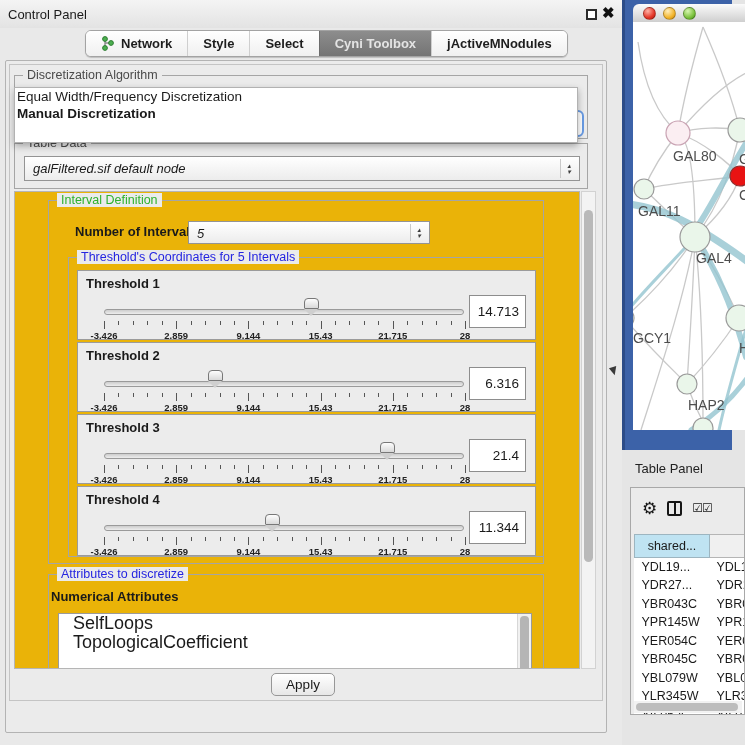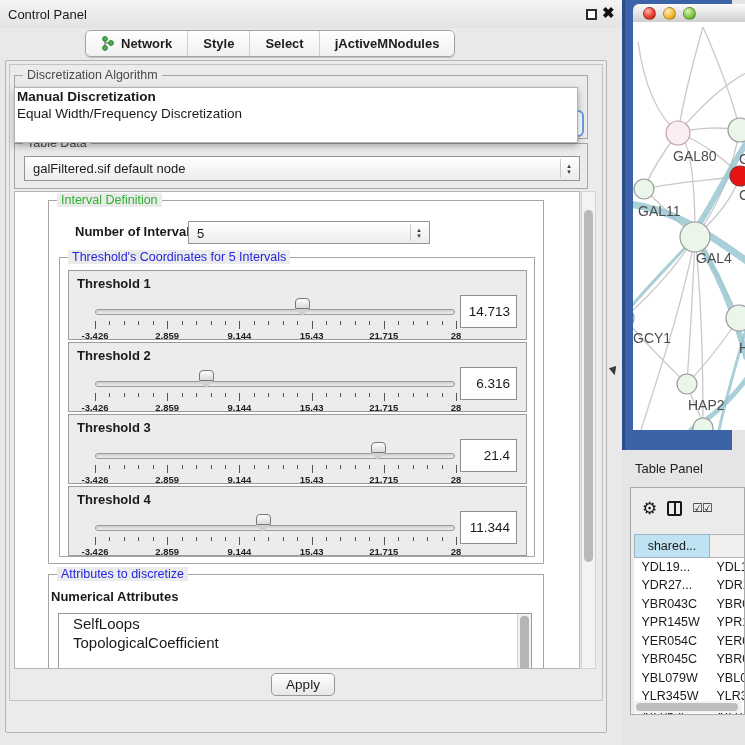--- a/index.html
+++ b/index.html
@@ -40,39 +40,39 @@
                  border:2px solid #699be4; border-radius:6px; background:#fff; }
 
   .popup { position:absolute; left:4px; top:22px; width:564px; height:56px; background:#fff;
            border:1px solid #b2b2b2; box-shadow:0 3px 7px rgba(0,0,0,.3); z-index:6; }
   .popup-placeholder { text-align:center; color:#bcbcbc; font-size:13px; padding-top:2px; }
   .popup-opt { font-size:13.5px; padding-left:2px; line-height:17px; }
   .popup-opt.bold { font-weight:700; }
 
   .tabledata-group { left:4px; top:78px; width:574px; height:46px; }
   .combo { position:absolute; background:linear-gradient(#ffffff,#ececec); border:1px solid #949494;
-           border-radius:0; font-size:13px; }
+           border-radius:0; font-size:13px;font-style:italic; }
   .combo .lbl { position:absolute; left:8px; top:4px; white-space:nowrap; }
   .spinner { position:absolute; right:5px; top:2px; bottom:2px; width:14px; display:flex;
              flex-direction:column; align-items:center; justify-content:center;
              color:#3c3c3c; font-size:7px; line-height:6px; border-left:1px solid #c9c9c9; padding-left:3px;}
   .td-combo { left:9px; top:12px; width:556px; height:25px; }
 
   .viewport { position:absolute; left:4px; top:126px; width:566px; height:478px;
-              border:1px solid #b5b5b5; overflow:hidden; background:#ffffff; }
+              border:1px solid #b5b5b5; overflow:hidden; background:#eab308; }
   .vscroll { position:absolute; left:571px; top:126px; width:15px; height:478px;
              background:#f3f3f3; border:1px solid #d2d2d2; }
   .vscroll .sthumb { position:absolute; left:2px; top:18px; width:9px; height:352px;
                      background:#b9b9b9; border-radius:5px; }
 
   .int-group { left:33px; top:8px; width:496px; height:364px; }
   .num-label { position:absolute; left:26px; top:23px; font-size:13px; font-weight:700; }
   .num-combo { left:139px; top:20px; width:242px; height:23px; }
 
-  .thr-group { left:10px; top:56px; width:476px; height:300px; }
+  .thr-group { left:19px; top:56px; width:476px; height:300px; }
   .thr-row { position:absolute; left:8px; width:459px; height:70px; border:1px solid #9b9b9b; background:#ececec;padding-left:45px; }
   .thr-label { position:absolute; left:8px; top:5px; font-size:13px; font-weight:700; }
   .track { position:absolute; left:26px; top:38px; width:360px; height:6px; border:1px solid #9a9a9a;
            border-radius:4px; background:linear-gradient(#cdcdcd,#ededed); }
   .thumb { position:absolute; top:27px; width:15px; height:11px; border:1px solid #787878;
            border-radius:4px 4px 1px 1px; background:linear-gradient(#fdfdfd,#d9d9d9); }
   .thumb::after { content:''; position:absolute; left:-1px; top:10px; width:0; height:0;
                   border-left:7.5px solid transparent; border-right:7.5px solid transparent;
                   border-top:7px solid #cfcfcf; }
   .ticks { position:absolute; left:26px; top:50px; width:361px; height:9px; }
@@ -80,21 +80,21 @@
   .scale { position:absolute; left:26px; top:59px; width:361px; height:12px;
            font-size:9.5px; font-weight:700; color:#222;text-align:right; }
   .scale span { position:absolute; transform:translateX(-50%); white-space:nowrap; }
   .valuebox { position:absolute; right:9px; top:24px; width:57px; height:33px; background:#fff;
               border:1px solid #8d8d8d; font-size:13.5px; line-height:31px; text-align:right; padding-right:6px; }
 
   .attr-group { left:33px; top:382px; width:496px; height:112px; }
   .attr-label { position:absolute; left:2px; top:14px; font-size:13px; font-weight:700; }
   .attr-list { position:absolute; left:9px; top:38px; width:474px; height:74px;
                background:#fff; border:1px solid #9a9a9a; overflow:hidden; }
-  .attr-item { font-size:15px; line-height:19px; padding-left:14px; white-space:nowrap; }
+  .attr-item { font-size:18px; line-height:19px; padding-left:14px; white-space:nowrap; }
   .list-scroll { position:absolute; right:0; top:0; width:14px; height:100%; background:#f1f1f1; border-left:1px solid #d7d7d7; }
   .list-scroll .sthumb { position:absolute; left:2px; top:2px; width:9px; height:68px; background:#b5b5b5; border-radius:4px; }
 
   .apply-btn { position:absolute; left:261px; top:608px; width:64px; height:23px;
                border:1px solid #979797; border-radius:5px; background:linear-gradient(#ffffff,#e7e7e7);
                font-size:13.5px; text-align:center; line-height:21px; }
 
   .cursor-arrow { position:absolute; left:611px; top:365px; width:0; height:0;
                   border-left:7px solid #3a3a3a; border-top:3px solid transparent;
                   border-bottom:6px solid transparent; transform:rotate(-40deg); }
@@ -152,41 +152,44 @@
         <circle cx="10" cy="7" r="2.4" fill="#4caf50" stroke="#2e7d32"></circle>
       </svg>
       <span>Network</span>
     </div>
     <div class="tabseg">
       <span>Style</span>
     </div>
     <div class="tabseg">
       <span>Select</span>
     </div>
+    <div class="tabseg selected">
+      <span>Cyni Toolbox</span>
+    </div>
     <div class="tabseg">
       <span>jActiveMNodules</span>
     </div>
   </div>
 
   <div class="outer-panel">
     <div class="inner-panel">
 
       <div class="groupbox disc-group">
         <span class="group-title gt-black">Discretization Algorithm</span>
         <div class="combo-focus">
           <div class="spinner">
               <span>▴</span>
               <span>▾</span>
             </div>
         </div>
       </div>
 
       <div class="popup">
+        <div class="popup-opt">Equal Width/Frequency Discretization</div>
         <div class="popup-opt bold">Manual Discretization</div>
-        <div class="popup-opt">Equal Width/Frequency Discretization</div>
       </div>
 
       <div class="groupbox tabledata-group">
         <span class="group-title gt-black">Table Data</span>
         <div class="combo td-combo">
           <span class="lbl">galFiltered.sif default node</span>
           <div class="spinner">
               <span>▴</span>
               <span>▾</span>
             </div>

